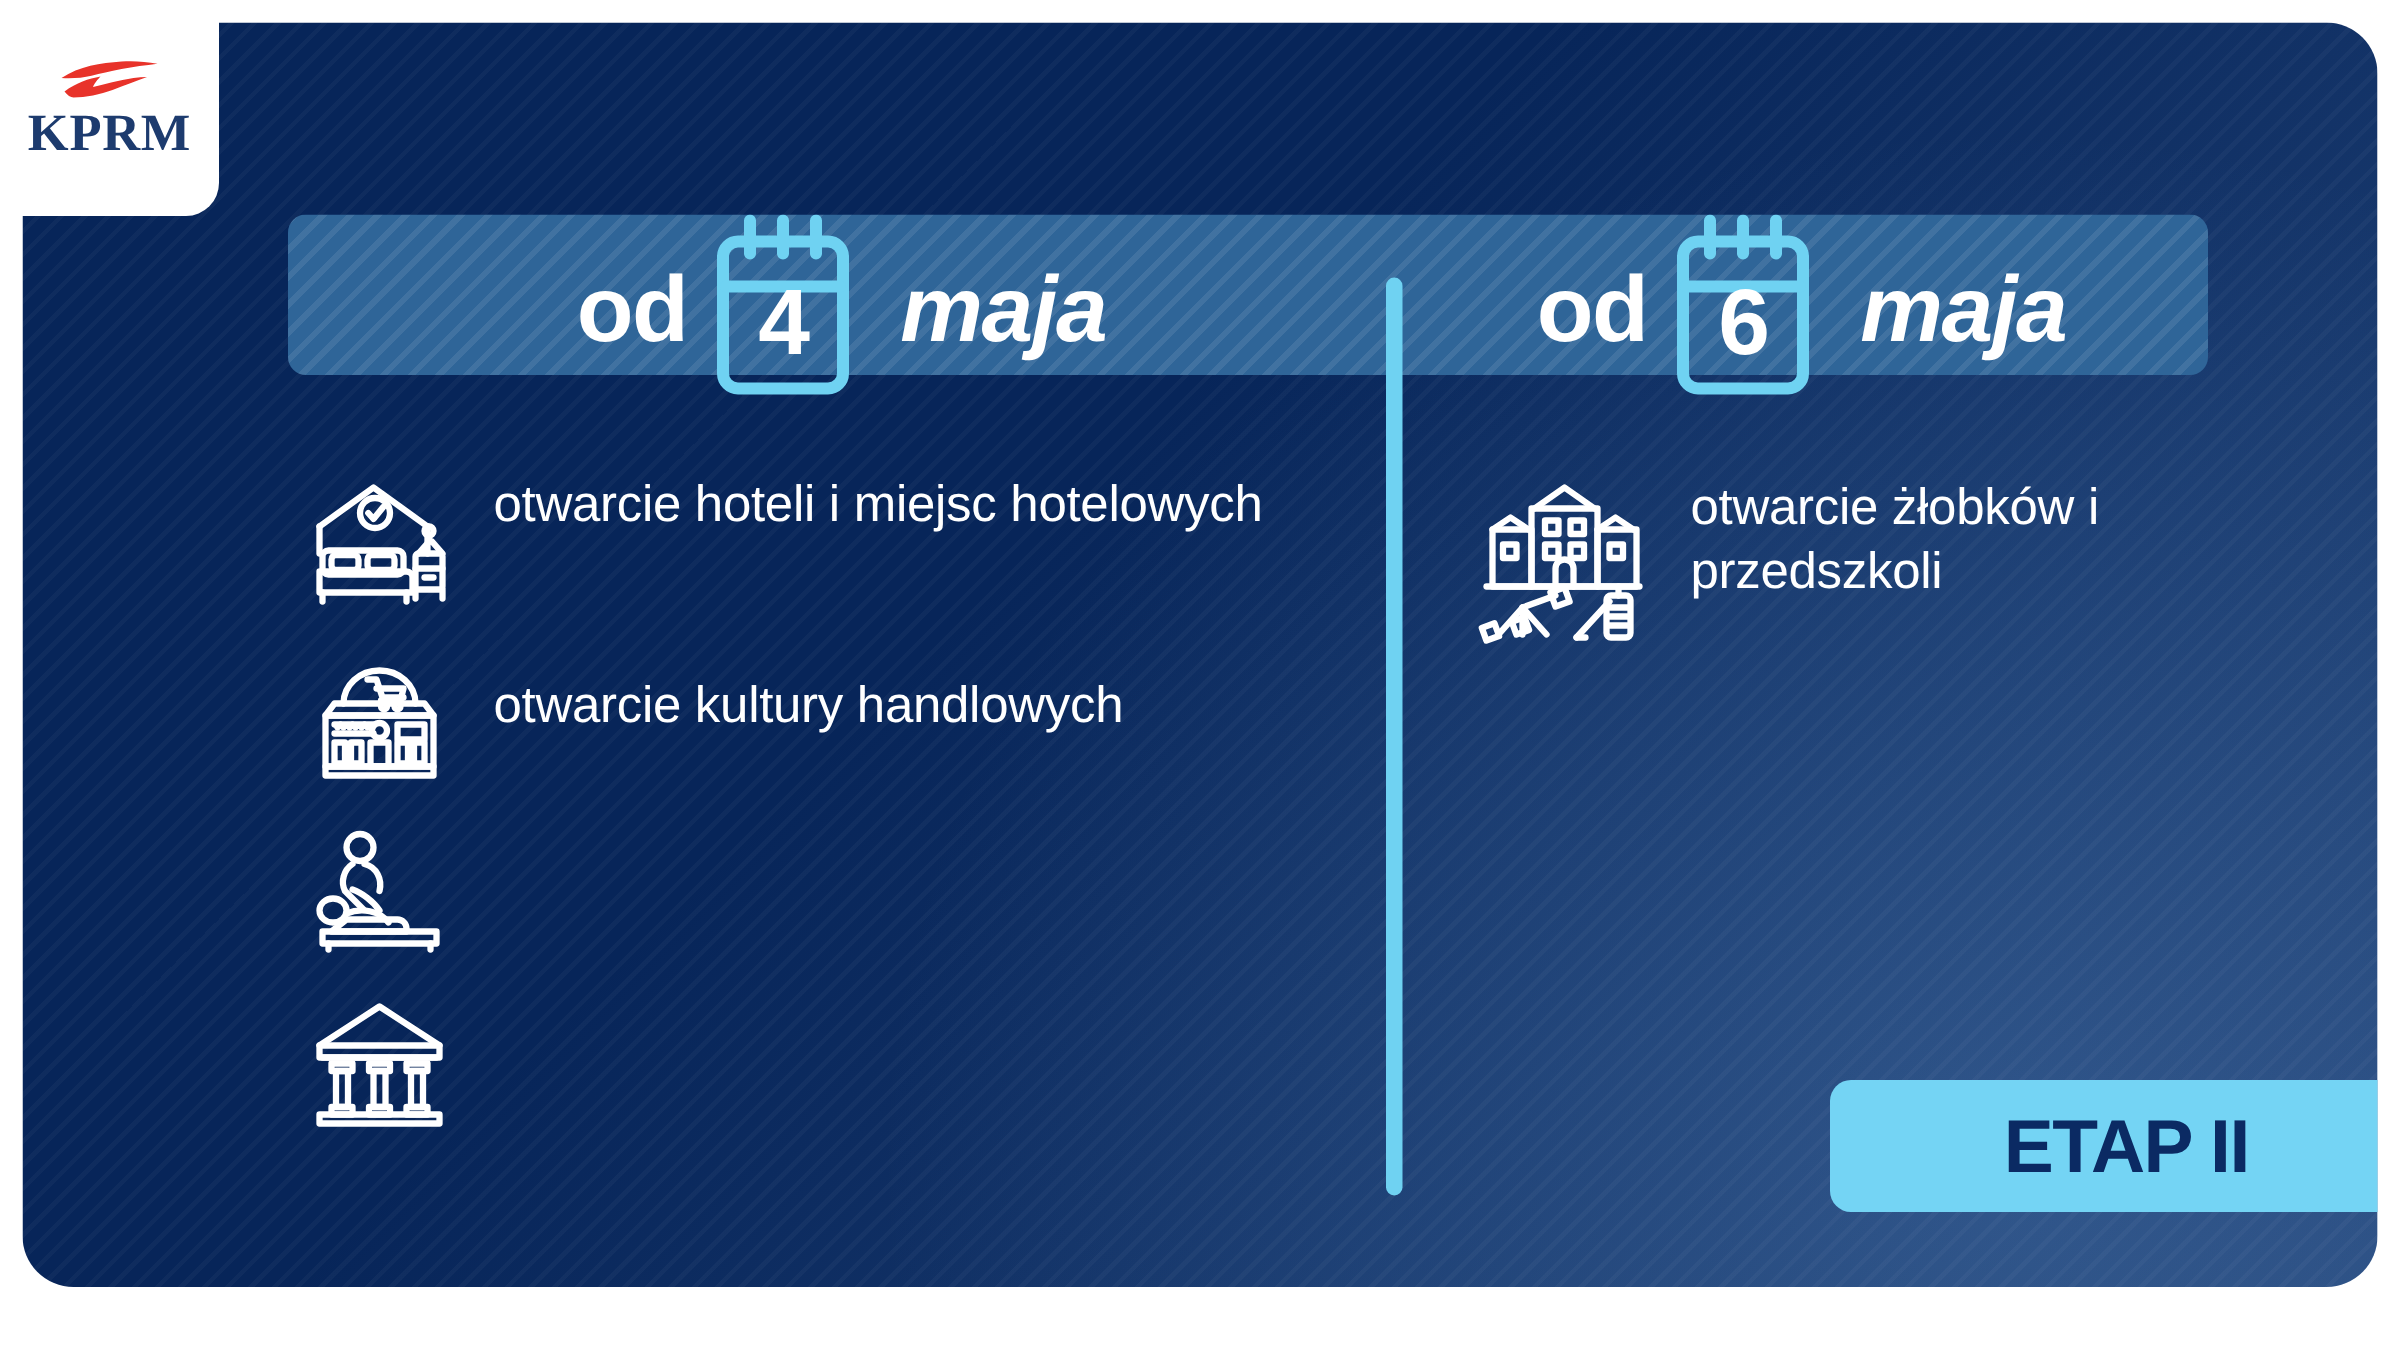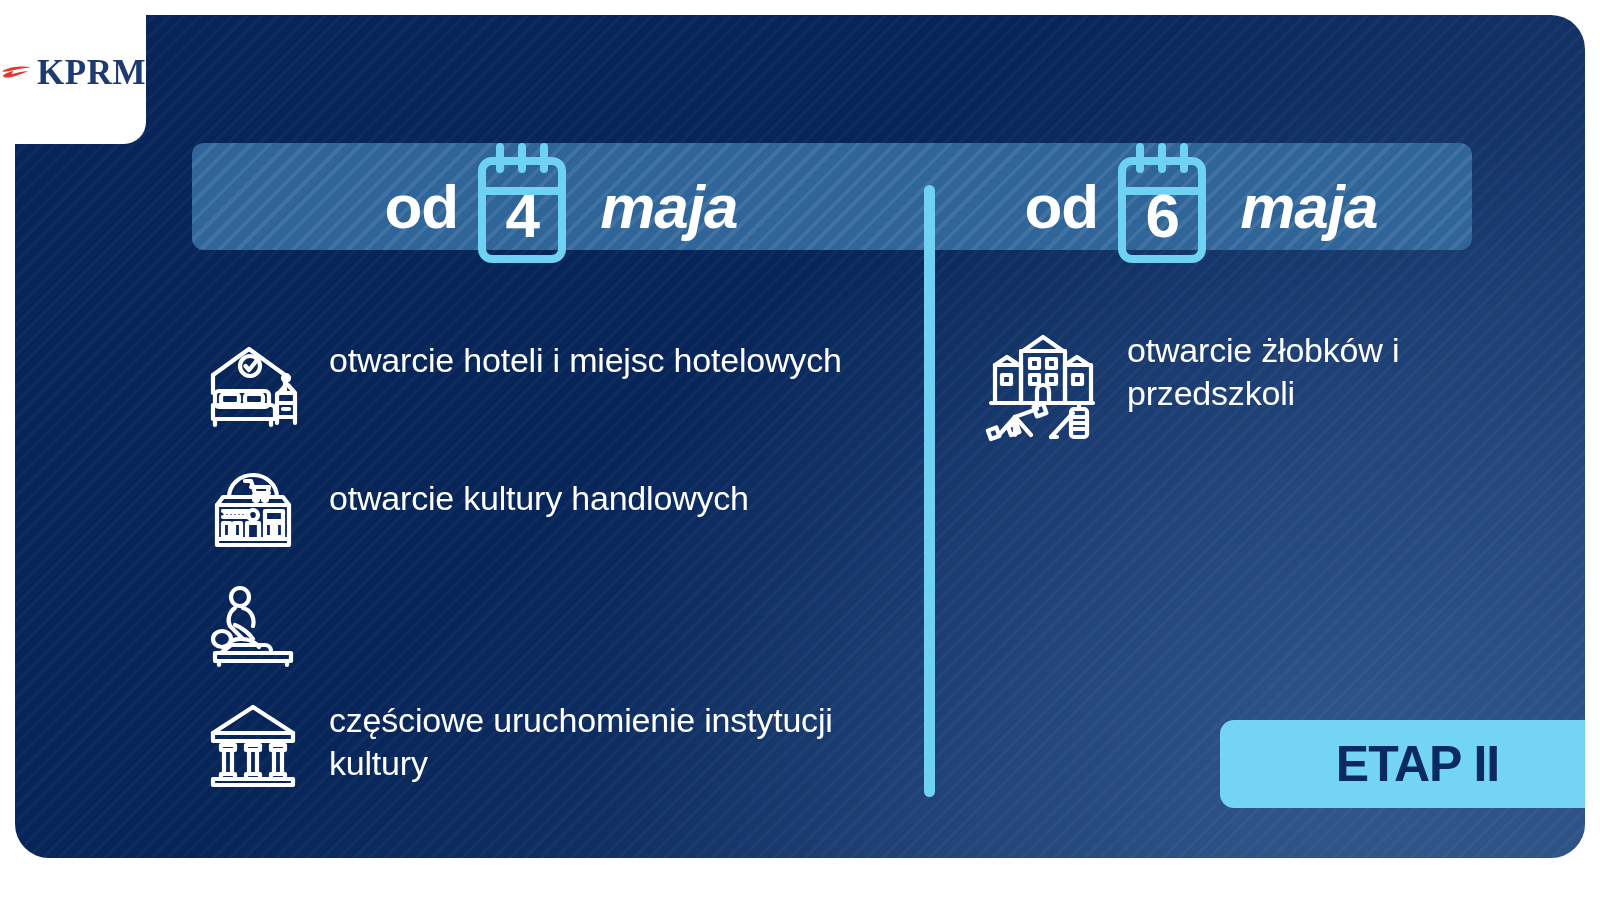--- a/index.html
+++ b/index.html
@@ -44,21 +44,21 @@
   }
 
   
   .logo-box {
     position:absolute;
     left:0; top:0;
     width:146px; height:144px;
     background:#ffffff;
     border-bottom-right-radius:22px;
     z-index:40;
-    display:flex; flex-direction:row;
+    display:flex; flex-direction:column;
     align-items:center; justify-content:center;
     gap:4px;
   }
   .logo-flag { width:72px; height:28px; display:block; }
   .logo-word {
     font-family:"Liberation Serif", serif;
     font-size:35px;
     font-weight:700;
     color:#1d3b6e;
     letter-spacing:0.5px;
@@ -133,28 +133,28 @@
     left:909px; top:170px;
     width:11px; height:612px;
     border-radius:6px;
     background:#6fd2f2;
     z-index:15;
   }
 
   
   .col { position:absolute; z-index:18; }
   #col-left { left:190px; top:296px; width:700px; }
-  #col-right { left:970px; top:314px; width:470px; }
+  #col-right { left:970px; top:302px; width:470px; }
 
   .item {
     display:flex;
     align-items:flex-start;
     gap:28px;
   }
-  #col-left .item { margin-bottom:20px;margin-top:24px; }
+  #col-left .item { margin-bottom:20px; }
   #col-left .item:last-child { margin-bottom:0; }
 
   .item-icon {
     flex:0 0 auto;
     width:96px; height:96px;
     display:flex; align-items:center; justify-content:center;
   }
   #col-right .item-icon { width:114px; height:118px; }
 
   .item-text {
@@ -313,21 +313,20 @@
             <rect x="66" y="50" width="14" height="5"></rect>
             <rect x="19" y="55" width="8" height="24"></rect>
             <rect x="44" y="55" width="8" height="24"></rect>
             <rect x="69" y="55" width="8" height="24"></rect>
             <rect x="16" y="79" width="14" height="5"></rect>
             <rect x="41" y="79" width="14" height="5"></rect>
             <rect x="66" y="79" width="14" height="5"></rect>
             <path d="M8 84 h80 v6 h-80 z"></path>
           </svg>
         </span>
-        <span class="item-text" id="item-text-3">częściowe uruchomienie instytucji kultury</span>
       </div>
 
     </div>
 
     <div class="col" id="col-right">
       <div class="item">
         <span class="item-icon">
           <svg width="114" height="118" viewBox="0 0 114 118" fill="none" stroke="#ffffff" stroke-width="4.2" stroke-linecap="round" stroke-linejoin="round">
             <path d="M38 22 L58 8 L78 22"></path>
             <path d="M36 22 h44 v52 h-44 z"></path>

